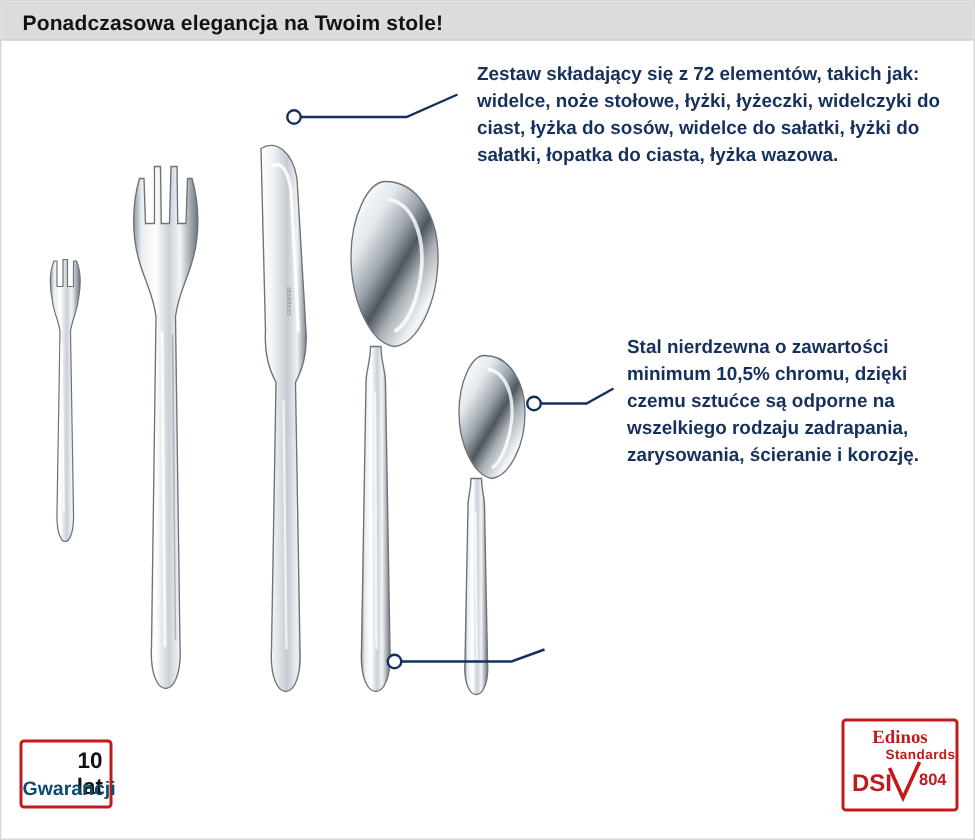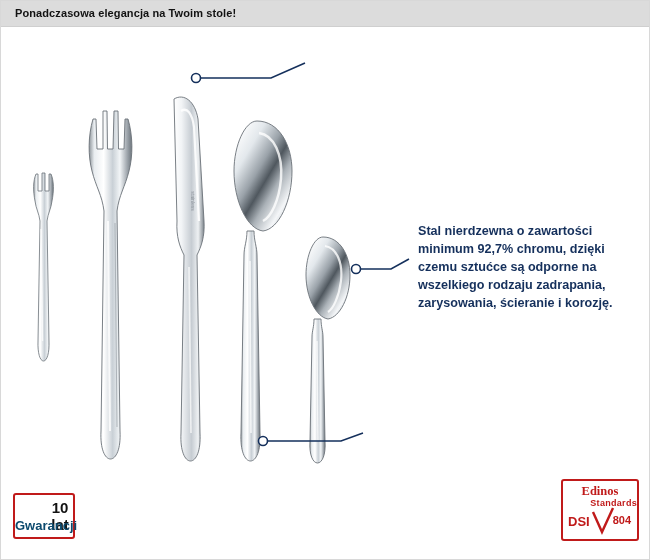--- a/index.html
+++ b/index.html
@@ -26,21 +26,21 @@
     width: 650px;
     height: 26px;
     background: #dcdcdc;
     border-bottom: 1px solid #cfcfcf;
     box-sizing: border-box;
   }
   .header-title {
     position: absolute;
     left: 14px;
     top: 6px;
-    font-size: 11px;
+    font-size: 14px;
     font-weight: bold;
     color: #121212;
     letter-spacing: 0.1px;
     white-space: nowrap;
   }
   
   .callout {
     position: absolute;
     font-size: 12.6px;
     font-weight: bold;
@@ -130,21 +130,21 @@
     text-align: right;
     font-size: 9px;
     font-weight: bold;
     color: #c01a1a;
     letter-spacing: 0.3px;
   }
   .badge-edinos .dsi {
     position: absolute;
     left: 5px;
     top: 33px;
-    font-size: 13px;
+    font-size: 16px;
     font-weight: bold;
     color: #c01a1a;
   }
   .badge-edinos .num {
     position: absolute;
     right: 6px;
     top: 33px;
     font-size: 11px;
     font-weight: bold;
     color: #c01a1a;
@@ -281,21 +281,22 @@
     <circle cx="195" cy="77" r="4.5" fill="#ffffff" stroke="#15305c" stroke-width="1.6"></circle>
     <path d="M199.5 77 L 270 77 L 304 62" fill="none" stroke="#15305c" stroke-width="1.6"></path>
 
     <circle cx="355" cy="268" r="4.5" fill="#ffffff" stroke="#15305c" stroke-width="1.6"></circle>
     <path d="M359.5 268 L 390 268 L 408 258" fill="none" stroke="#15305c" stroke-width="1.6"></path>
 
     <circle cx="262" cy="440" r="4.5" fill="#ffffff" stroke="#15305c" stroke-width="1.6"></circle>
     <path d="M266.5 440 L 340 440 L 362 432" fill="none" stroke="#15305c" stroke-width="1.6"></path>
   </svg>
 
-  <div class="callout" id="callout-2">Stal nierdzewna o zawartości minimum 92,7% chromu, dzięki czemu sztućce są odporne na wszelkiego rodzaju zadrapania, zarysowania, ścieranie i korozję.</div>
+  <div class="callout" id="callout-1">Zestaw składający się z 72 elementów, takich jak: widelce, noże stołowe, łyżki, łyżeczki, widelczyki do ciast, łyżka do sosów, widelce do sałatki, łyżki do sałatki, łopatka do ciasta, łyżka wazowa.</div>
+  <div class="callout" id="callout-2">Stal nierdzewna o zawartości minimum 10,5% chromu, dzięki czemu sztućce są odporne na wszelkiego rodzaju zadrapania, zarysowania, ścieranie i korozję.</div>
 
   <div class="badge-guarantee">
     <div class="line1">10 lat</div>
     <div class="line2">Gwarancji</div>
   </div>
 
   <div class="badge-edinos">
     <div class="brand">Edinos</div>
     <div class="standards">Standards</div>
     <svg class="check" viewBox="0 0 24 30">

